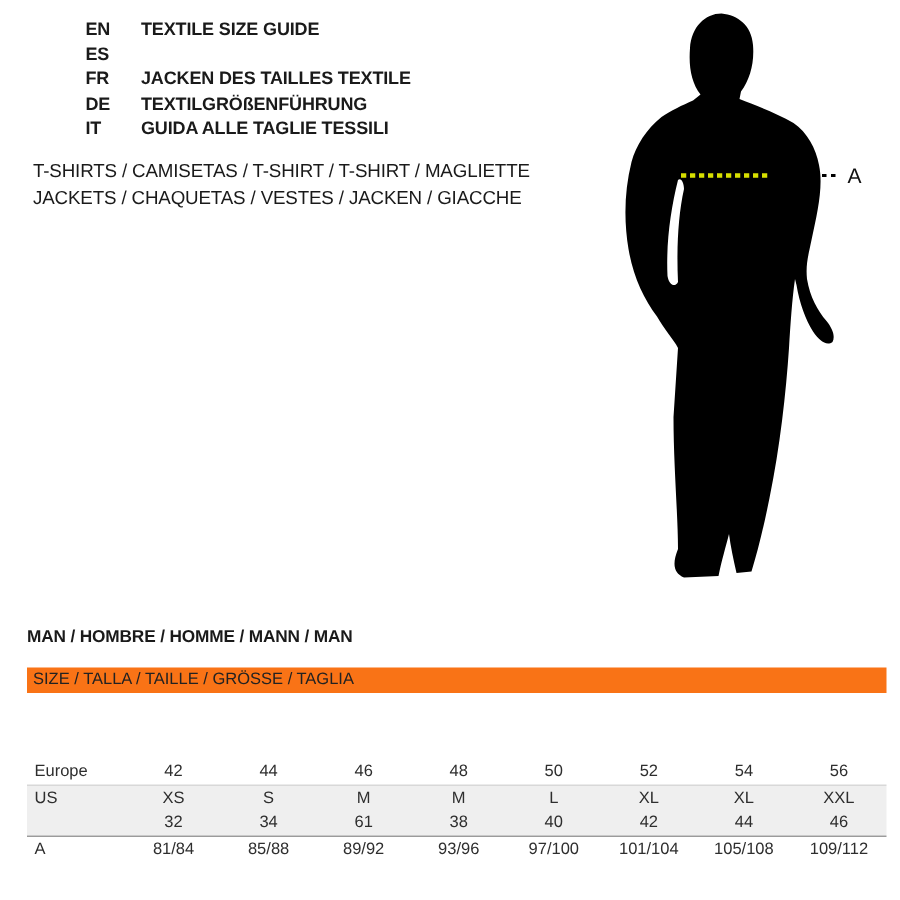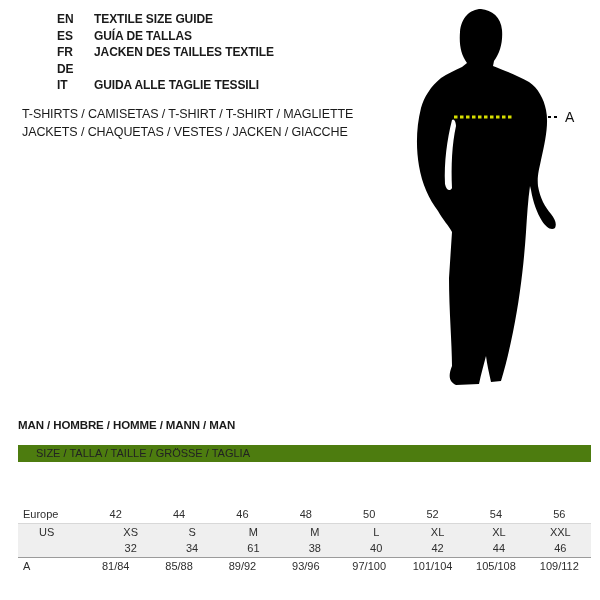--- a/index.html
+++ b/index.html
@@ -11,51 +11,51 @@
   .lang-code{width:37px;}
   
   .cats{position:absolute;left:22px;top:105px;font-weight:400;font-size:12.5px;line-height:18px;letter-spacing:-0.1px;}
   
   svg.figure{position:absolute;left:0;top:0;}
   .measure-label{font-family:"Liberation Sans",sans-serif;font-size:14px;fill:#111;}
   
   .section-label{position:absolute;left:18px;top:419px;font-weight:700;font-size:11.5px;letter-spacing:-0.1px;}
   
   .stable{position:absolute;left:18px;top:445px;width:573px;font-size:11px;color:#2e2e2e;}
-  .thead{background:#4d7c0f;height:17px;line-height:17px;padding-left:18px;color:#222;}
+  .thead{background:#f97316;height:17px;line-height:17px;padding-left:4px;color:#222;}
   .trow{display:grid;grid-template-columns:66px repeat(8,1fr);height:16.5px;line-height:16.5px;
         align-items:center;box-sizing:content-box;}
-  .trow.alt{background:#efefef;padding-left:16px;}
+  .trow.alt{background:#efefef;}
   .trow.europe{border-bottom:1px solid #d8d8d8;margin-top:44px;}
   .trow.chest{border-top:1px solid #9b9b9b;}
   .tlabel{padding-left:5px;}
   .tcell{text-align:center;}
   
   .footnote{position:absolute;left:22px;top:549px;font-weight:700;font-size:11.5px;letter-spacing:-0.1px;}
 </style>
 </head>
 <body>
 
 <div class="page">
 
   <div class="langs">
     <div class="lang-row">
       <span class="lang-code">EN</span>
       <span>TEXTILE SIZE GUIDE</span>
     </div>
     <div class="lang-row">
       <span class="lang-code">ES</span>
-      <span>GUÍA DE TALLAS</span>
     </div>
     <div class="lang-row">
       <span class="lang-code">FR</span>
       <span>JACKEN DES TAILLES TEXTILE</span>
     </div>
     <div class="lang-row">
       <span class="lang-code">DE</span>
+      <span>TEXTILGRÖßENFÜHRUNG</span>
     </div>
     <div class="lang-row">
       <span class="lang-code">IT</span>
       <span>GUIDA ALLE TAGLIE TESSILI</span>
     </div>
   </div>
 
   <div class="cats">
     <div>T-SHIRTS / CAMISETAS / T-SHIRT / T-SHIRT / MAGLIETTE</div>
     <div>JACKETS / CHAQUETAS / VESTES / JACKEN / GIACCHE</div>

